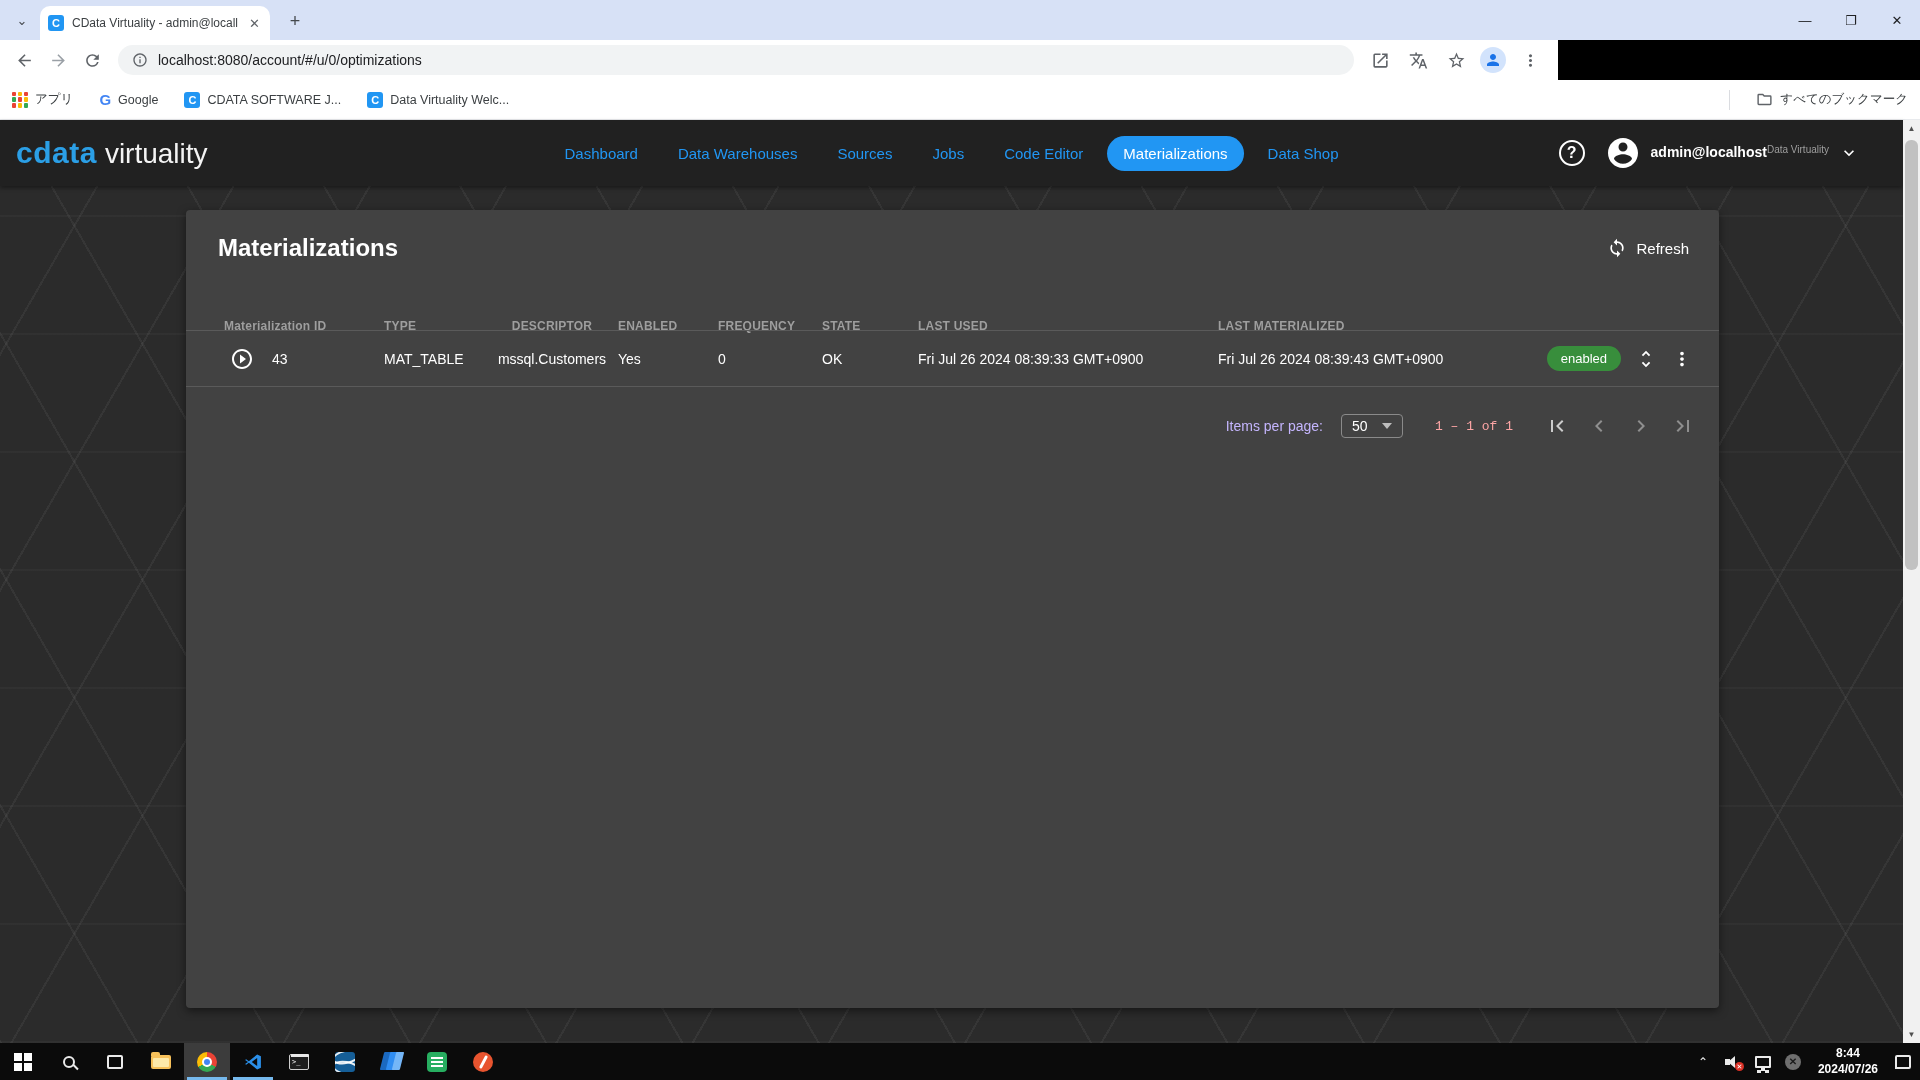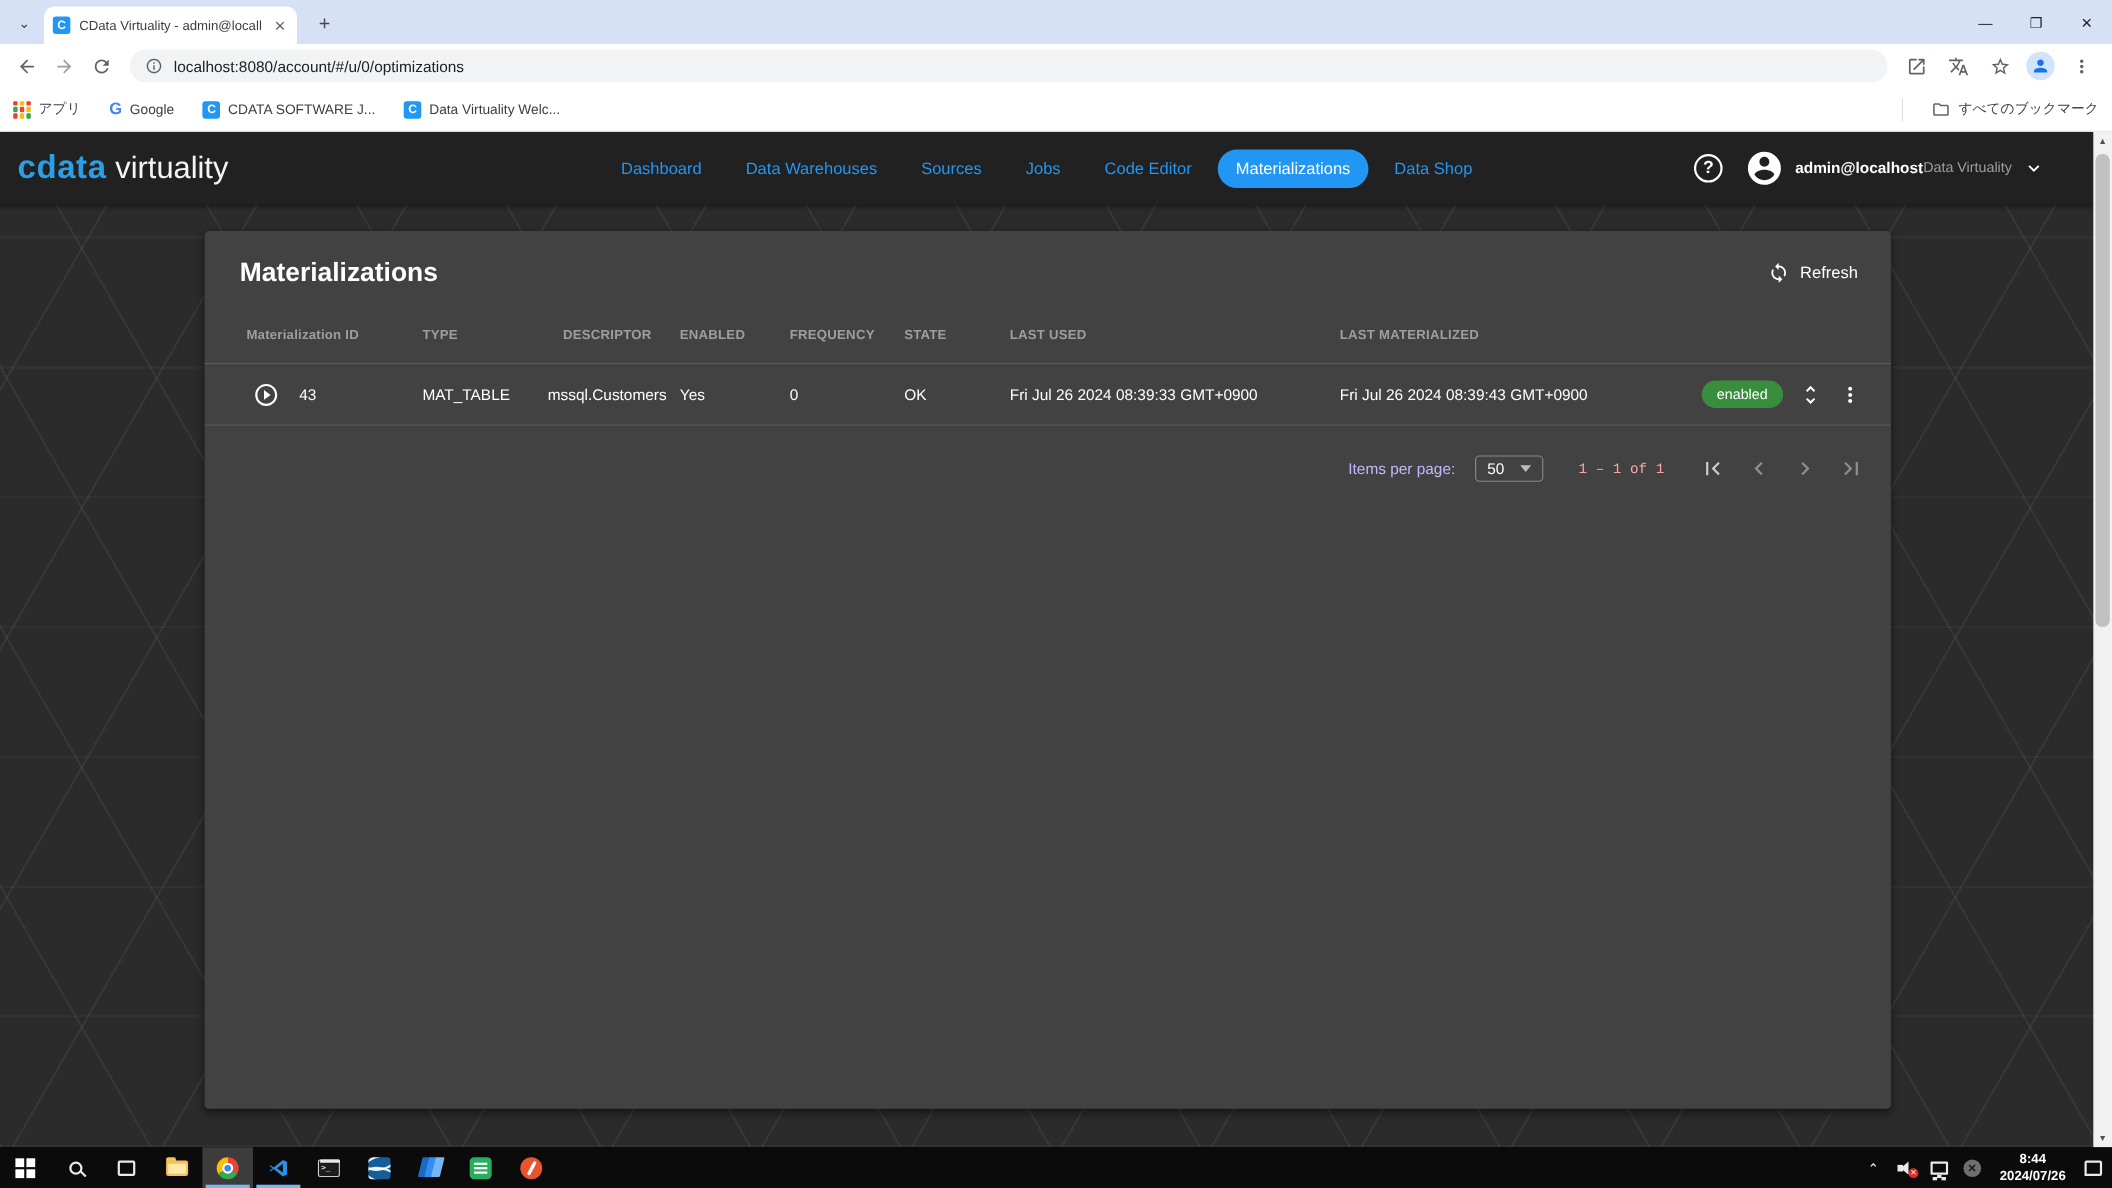--- a/index.html
+++ b/index.html
@@ -17,21 +17,21 @@
     font-weight:bold; display:flex; align-items:center; justify-content:center; flex:none; }
   .tab-title { font-size:12px; color:#3c4043; white-space:nowrap; overflow:hidden; flex:1; }
   .tab-close { color:#5f6368; font-size:13px; flex:none; padding:0 2px; }
   .new-tab-btn { position:absolute; left:284px; top:10px; width:22px; height:22px; color:#45494d;
     font-size:18px; display:flex; align-items:center; justify-content:center; }
   .win-controls { position:absolute; right:0; top:0; height:40px; display:flex; }
   .win-btn { width:46px; height:40px; display:flex; align-items:center; justify-content:center;
     color:#202124; font-size:13px; }
 
   
-  .toolbar { position:absolute; left:0; top:40px; width:1920px; height:40px; background:#ffffff;
+  .toolbar { position:absolute; left:0; top:40px; width:1558px; height:40px; background:#ffffff;
     display:flex; align-items:center; padding:0 10px; gap:6px; }
   .nav-icon { width:28px; height:28px; display:flex; align-items:center; justify-content:center; border-radius:50%; }
   .nav-icon svg { width:19px; height:19px; }
   .omnibox { flex:1; height:30px; margin:0 6px; background:#f1f3f4; border-radius:15px;
     display:flex; align-items:center; padding:0 14px; gap:10px; }
   .omnibox-url { font-size:14px; color:#202124; }
   .toolbar-right { display:flex; align-items:center; gap:10px; padding-right:4px; }
   .avatar-chip { width:26px; height:26px; border-radius:50%; background:#d2e3fc; display:flex; align-items:center; justify-content:center; }
 
   
@@ -60,32 +60,32 @@
   .logo-virtuality { font-size:28px; font-weight:300; color:#f4f4f4; margin-left:8px; }
   .main-nav { position:absolute; left:50%; transform:translateX(-50%); display:flex; align-items:center; gap:8px; }
   .nav-link { color:#2196f3; font-size:15px; font-weight:500; padding:9px 16px; border-radius:20px; white-space:nowrap; }
   .nav-link.active { background:#2196f3; color:#ffffff; }
   .header-right { position:absolute; right:44px; display:flex; align-items:center; gap:20px; }
   .help-icon { width:26px; height:26px; border:2px solid #ffffff; border-radius:50%; color:#ffffff;
     font-size:16px; font-weight:bold; display:flex; align-items:center; justify-content:center; }
   .user-block { display:flex; align-items:center; gap:10px; }
   .user-texts { display:flex; flex-direction:row; line-height:1.25; }
   .user-name { color:#ffffff; font-size:14px; font-weight:bold; }
-  .user-org { color:#9e9e9e; font-size:13px;text-align:right; }
+  .user-org { color:#9e9e9e; font-size:10px;text-align:right; }
 
   
   .card { position:absolute; left:186px; top:90px; width:1533px; height:798px; background:#424242;
     border-radius:4px; box-shadow:0 3px 8px rgba(0,0,0,0.5); z-index:2; }
   .card-title { position:absolute; left:32px; top:24px; font-size:24px; font-weight:600; color:#ffffff; }
   .refresh-btn { position:absolute; right:30px; top:28px; display:flex; align-items:center; gap:9px;
     color:#ffffff; font-size:15px; }
   .refresh-btn svg { width:20px; height:20px; fill:#ffffff; }
 
   .thead, .trow { position:absolute; left:0; width:100%; display:flex; align-items:center; }
-  .thead { top:78px; height:32px; }
+  .thead { top:100px; height:32px; }
   .th { font-size:12px; font-weight:bold; color:#9e9e9e; letter-spacing:0.2px; }
   .c1{width:198px; padding-left:38px;} .c2{width:102px;} .c3{width:132px;text-align:center;} .c4{width:100px;}
   .c5{width:104px;} .c6{width:96px;} .c7{width:300px;} .c8{width:307px;} .c9{flex:1; display:flex; align-items:center; justify-content:flex-end; gap:14px; padding-right:26px;}
   .row-divider { position:absolute; left:0; width:100%; height:1px; background:#5a5a5a; }
   .trow { top:121px; height:55px; color:#ffffff; font-size:14px; }
   .cell-id { display:flex; align-items:center; gap:18px; padding-left:44px; }
   .play-icon svg { width:24px; height:24px; fill:#ffffff; display:block; }
   .badge { background:#388e3c; color:#ffffff; font-size:13px; padding:5px 14px; border-radius:14px; }
   .icon-btn svg { width:22px; height:22px; fill:#ffffff; display:block; }
 

